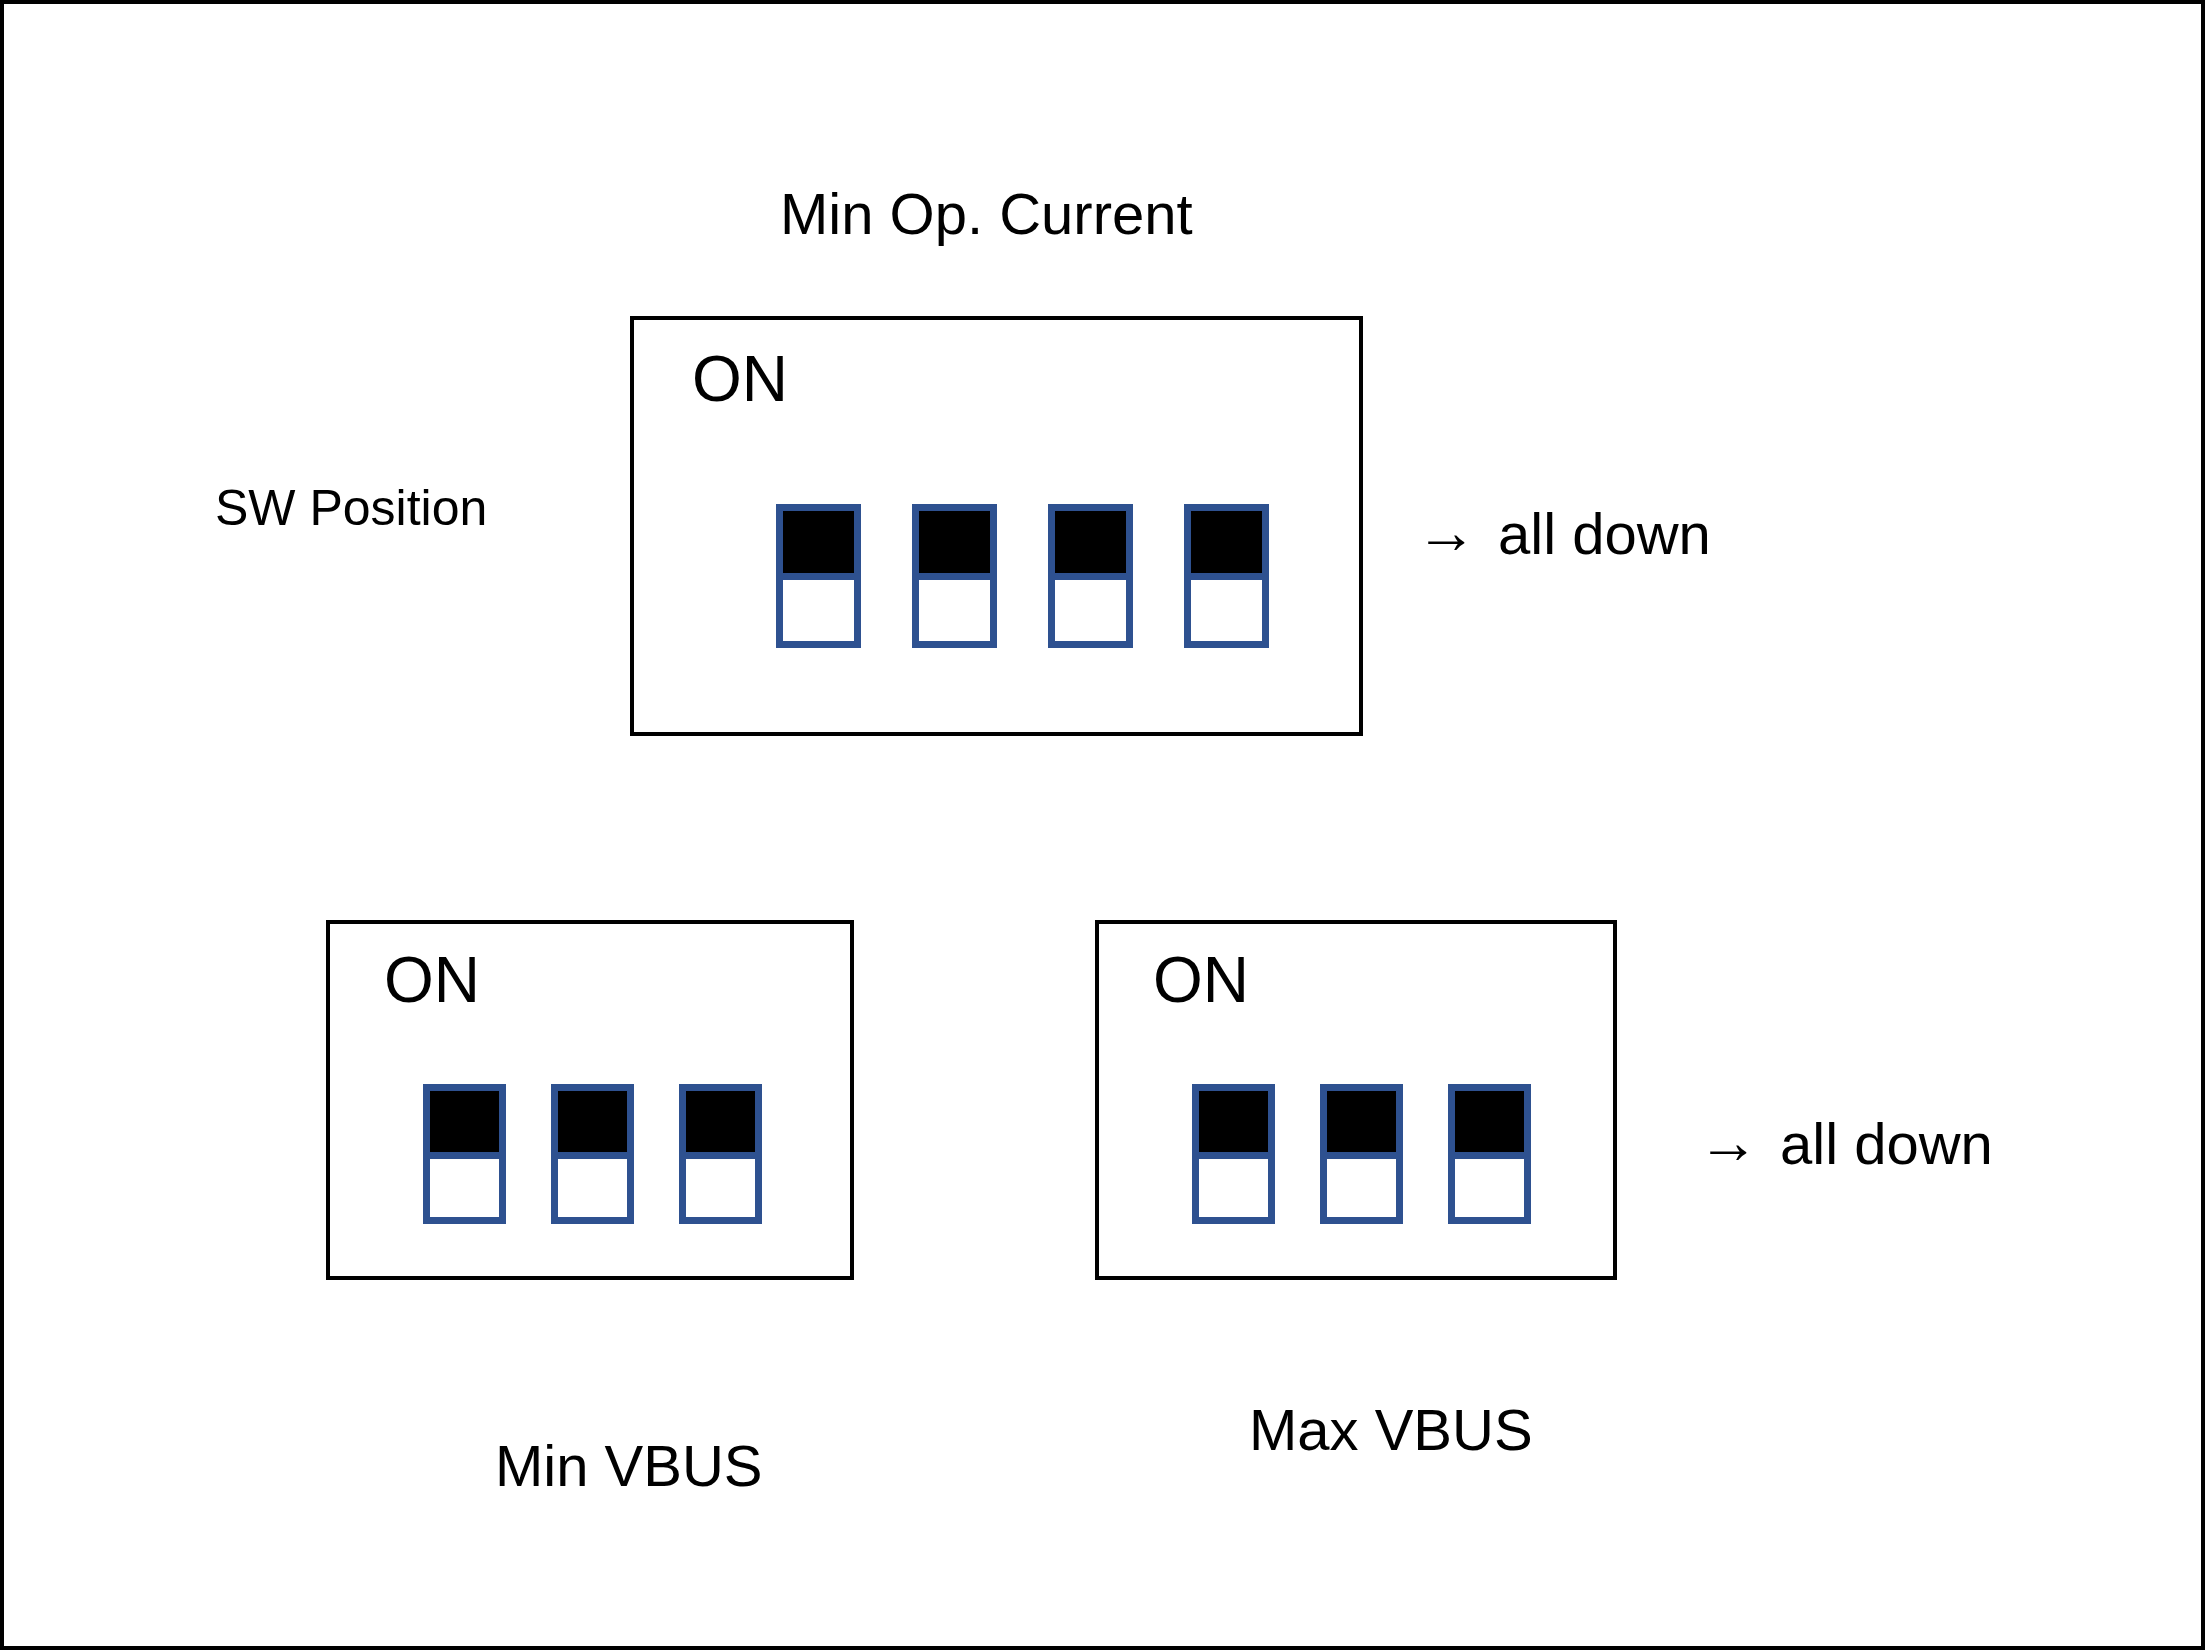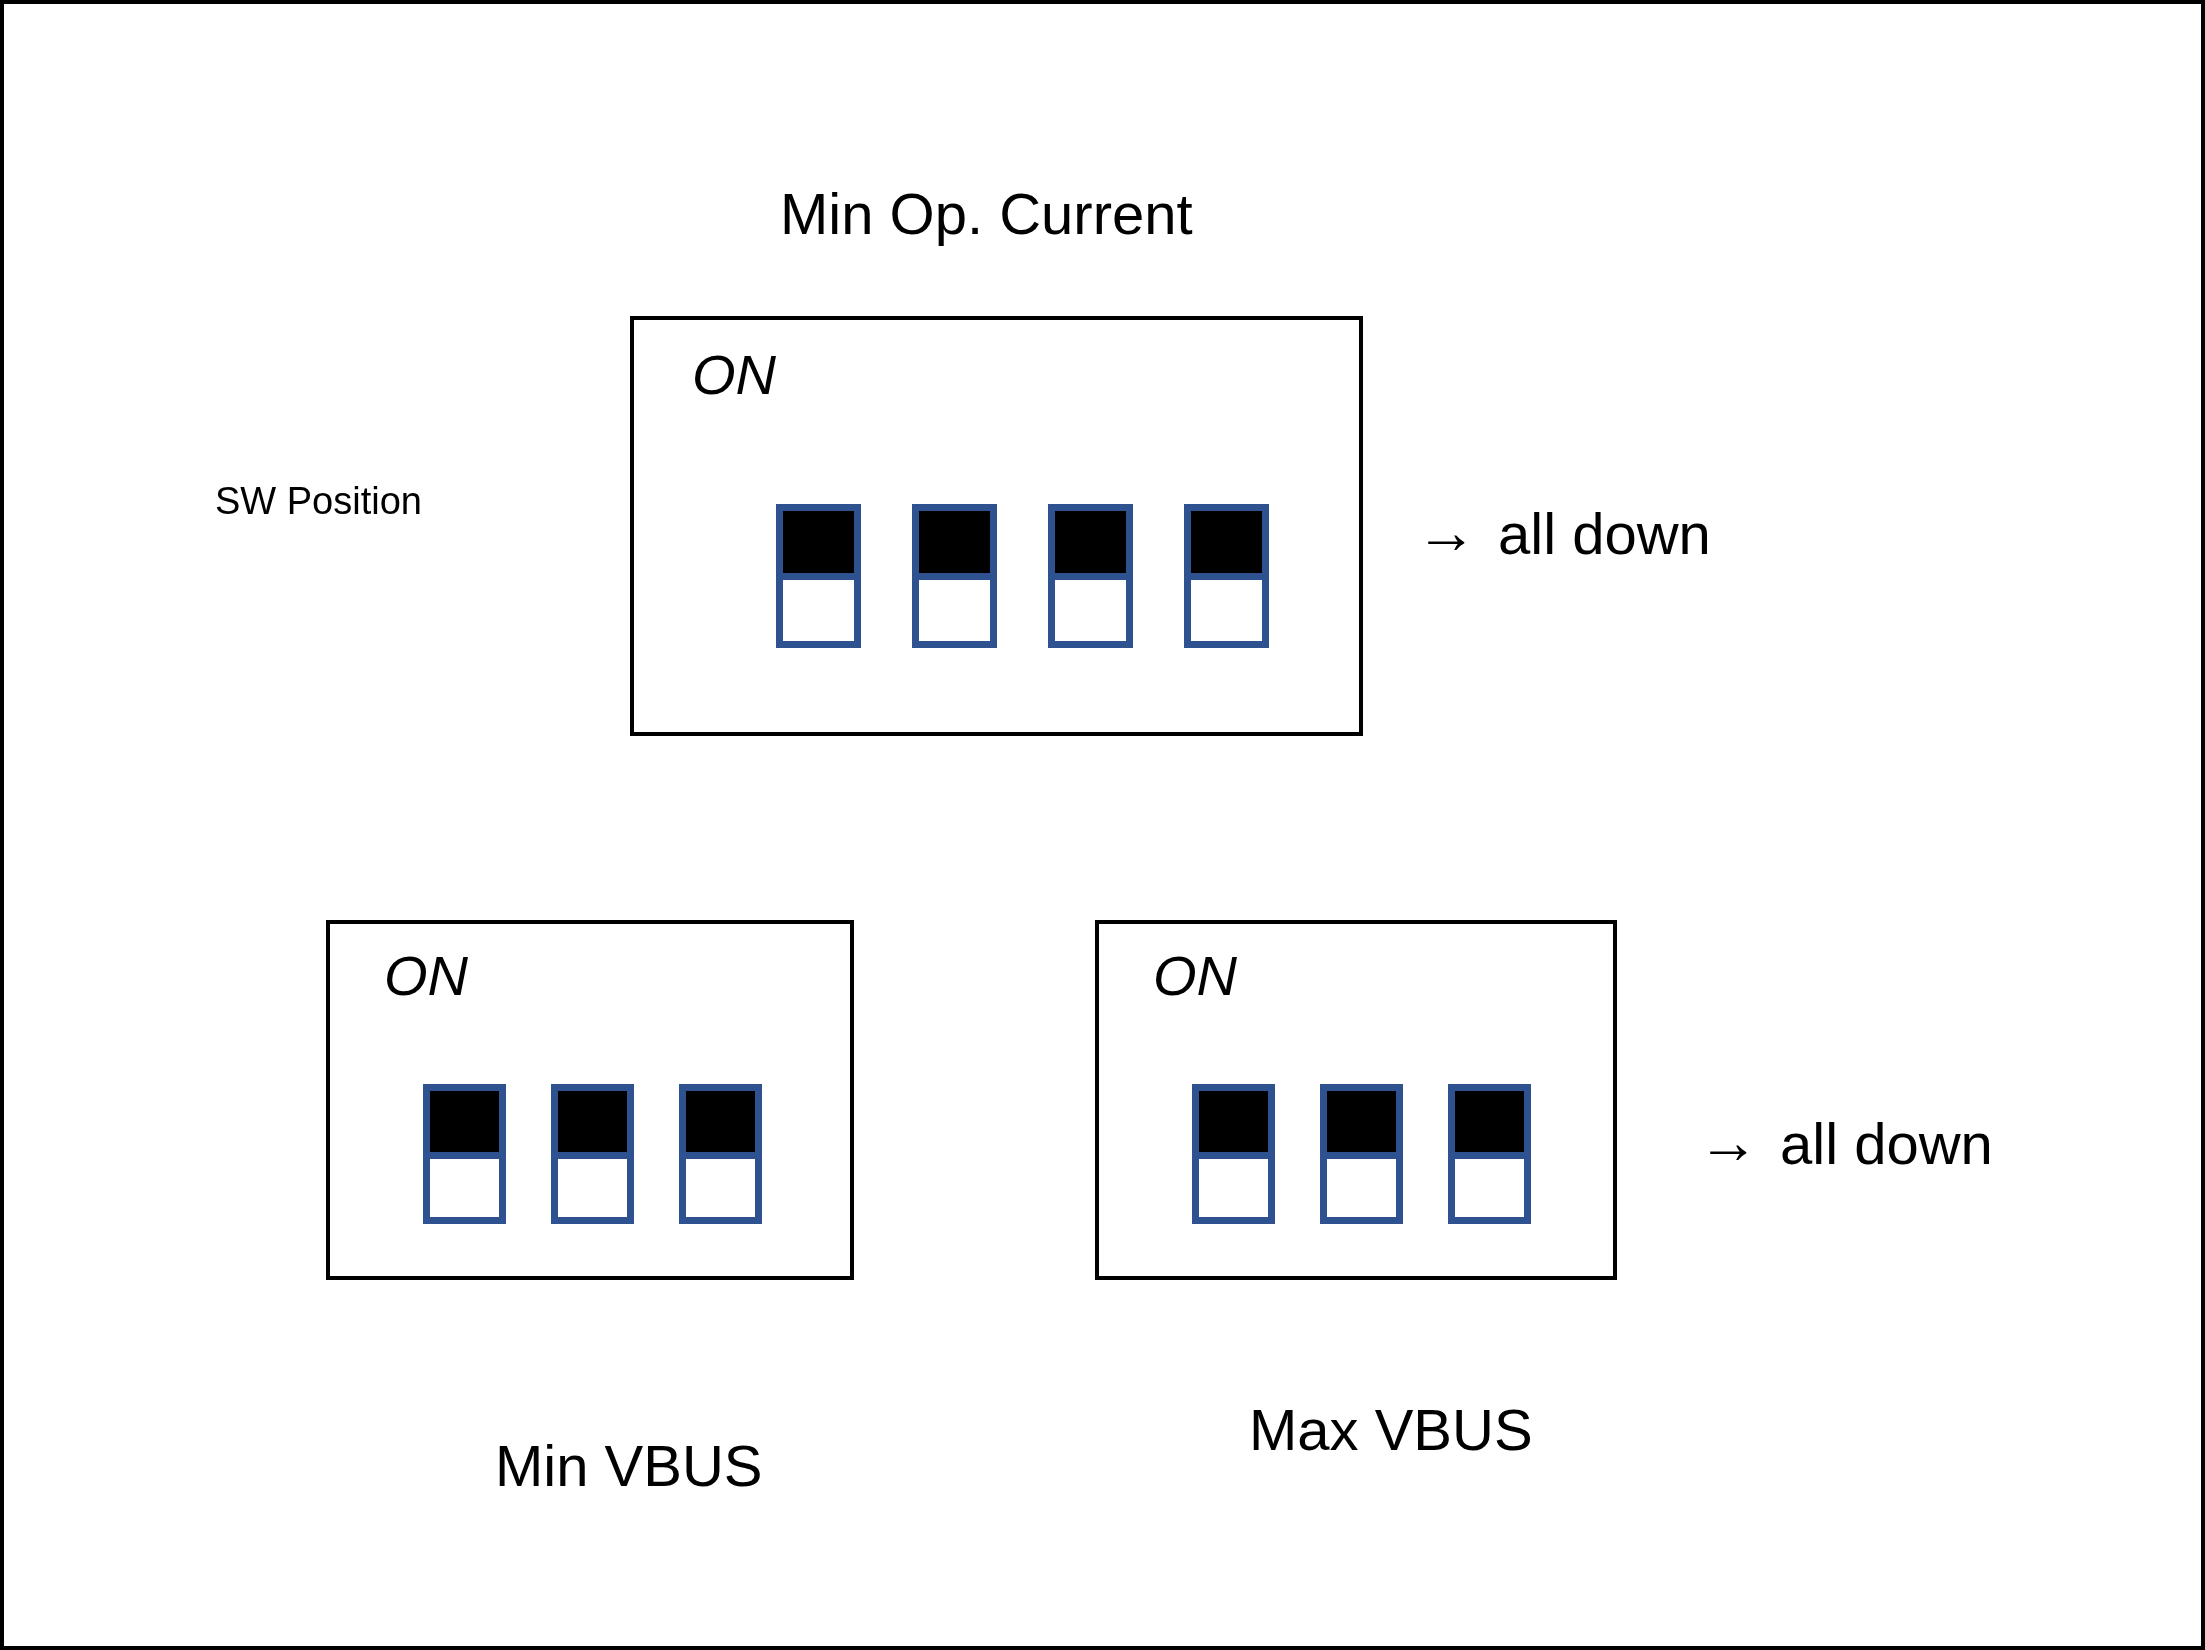--- a/index.html
+++ b/index.html
@@ -27,24 +27,24 @@
   
   .label {
     font-family: "Liberation Sans", sans-serif;
     color: #000000;
     font-weight: 400;
     white-space: nowrap;
     line-height: 1.05;
   }
 
   .label-title      { font-size: 58px; }
-  .label-side       { font-size: 38px; }
+  .label-side       { font-size: 50px; }
   .label-caption    { font-size: 58px; }
   .label-note       { font-size: 58px; }
-  .label-on         { font-size: 56px; font-style: italic; }
+  .label-on         { font-size: 64px; }
 
   .note-row {
     display: flex;
     align-items: center;
     gap: 21px;
     white-space: nowrap;
   }
   .arrow-glyph {
     font-size: 61px;
     line-height: 1;

